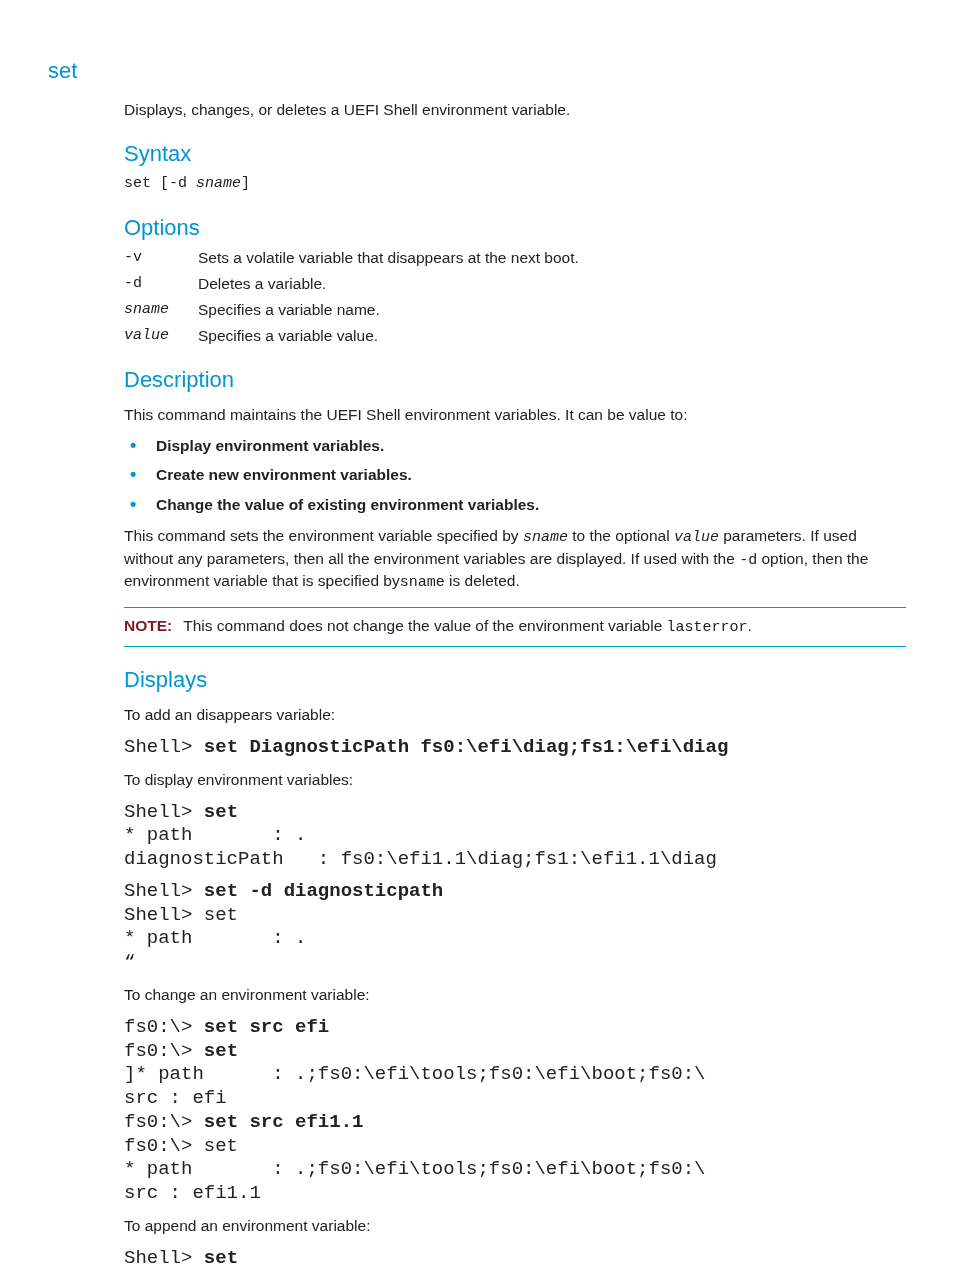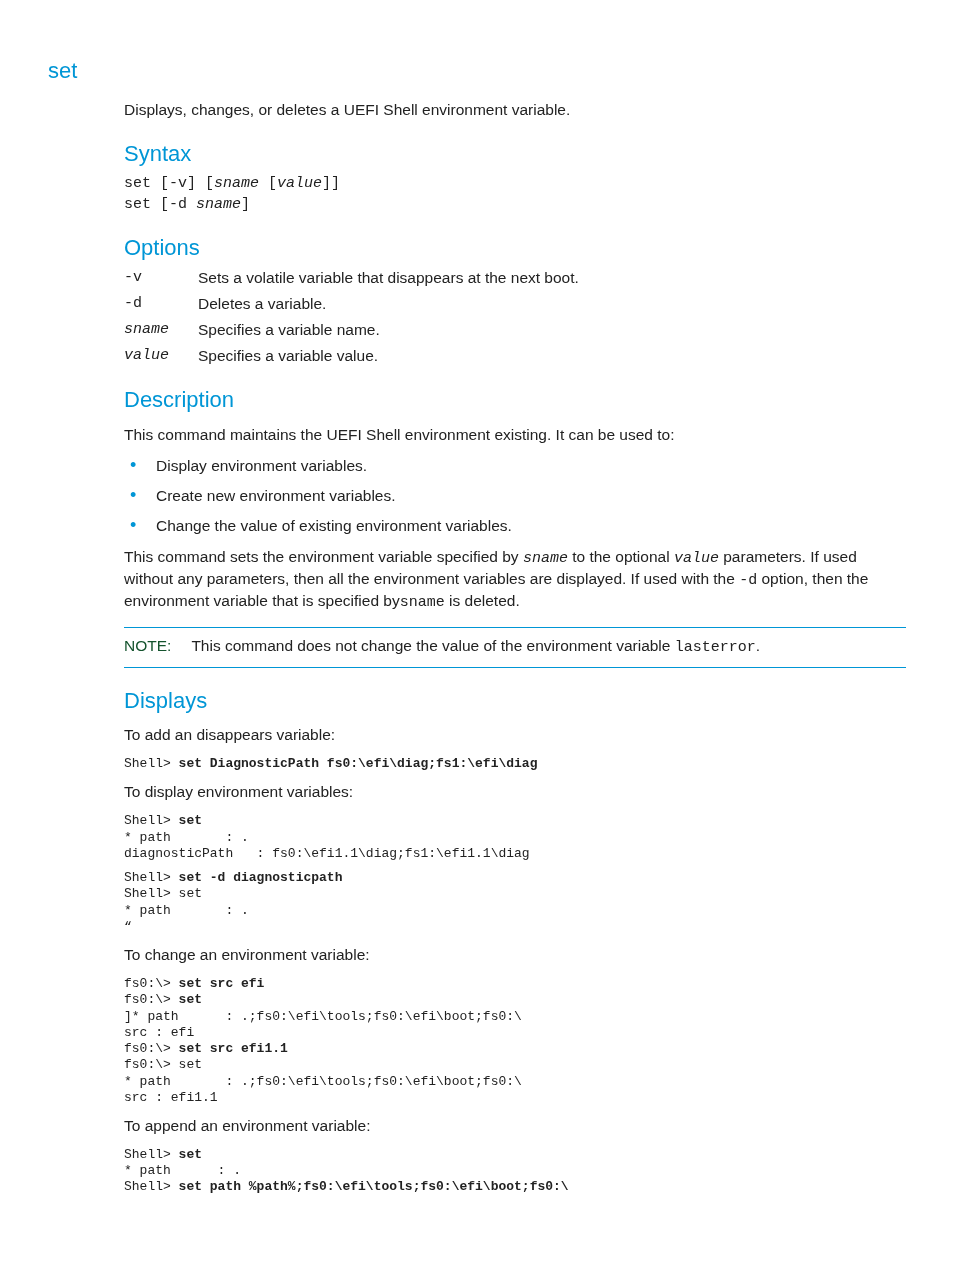--- a/index.html
+++ b/index.html
@@ -8,39 +8,38 @@
   .title{color:#0096d6;font-size:22px;margin:0 0 14px 0;font-weight:400;}
   .indent{margin-left:76px;}
   .h2{color:#0096d6;font-size:22px;margin:18px 0 6px 0;font-weight:400;}
   .mono{font-family:"Courier New",Courier,monospace;font-size:15px;}
   .syntax-line{white-space:pre;}
   .syntax-line .ital{font-style:italic;}
   .options-row{display:flex;margin:5px 0;}
   .opt-term{width:74px;flex:none;font-family:"Courier New",Courier,monospace;font-size:15px;}
   .opt-term.ital{font-style:italic;}
   .opt-desc{flex:1;}
-  ul.bullets{list-style:none;padding:0;margin:8px 0;}
+  ul.bullets{list-style:none;padding:0;margin:8px 0;font-weight:bold;}
   ul.bullets li{position:relative;padding-left:32px;margin:9px 0;}
   ul.bullets li::before{content:"•";position:absolute;left:6px;top:0;color:#0096d6;font-size:18px;line-height:1;}
   .para{margin:10px 0;}
   .note-box{border-top:1px solid #0096d6;border-bottom:1px solid #0096d6;padding:8px 0;margin:14px 0 18px 0;}
-  .note-label{color:#14532d;font-weight:400;margin-right:20px;}
-  pre.block{font-family:"Courier New",Courier,monospace;font-size:13px;margin:4px 0 8px 0;white-space:pre;line-height:1.25;}
+  .note-label{color:#7f1d1d;font-weight:700;margin-right:11px;}
+  pre.block{font-family:"Courier New",Courier,monospace;font-size:19px;margin:4px 0 8px 0;white-space:pre;line-height:1.25;}
   pre.block .b{font-weight:700;}
 </style>
 </head>
 <body>
 
 <div class="page">
   <div class="title">set</div>
   <div class="indent">
     <div class="para">Displays, changes, or deletes a UEFI Shell environment variable.</div>
 
     <div class="h2">Syntax</div>
-    <div class="mono syntax-line"><span>set [-v] [</span><span class="ital">sname</span><span> [</span><span class="ital">value</span><span>]]</span></div>
     <div class="mono syntax-line"><span>set [-d </span><span class="ital">sname</span><span>]</span></div>
 
     <div class="h2">Options</div>
     <div id="options-holder">
         <div class="options-row">
           <div class="opt-term">-v</div>
           <div class="opt-desc">Sets a volatile variable that disappears at the next boot.</div>
         </div>
         <div class="options-row">
           <div class="opt-term">-d</div>
@@ -50,21 +49,21 @@
           <div class="opt-term ital">sname</div>
           <div class="opt-desc">Specifies a variable name.</div>
         </div>
         <div class="options-row">
           <div class="opt-term ital">value</div>
           <div class="opt-desc">Specifies a variable value.</div>
         </div>
       </div>
 
     <div class="h2">Description</div>
-    <div class="para">This command maintains the UEFI Shell environment existing. It can be used to:</div>
+    <div class="para">This command maintains the UEFI Shell environment variables. It can be value to:</div>
     <ul class="bullets" id="bullets-holder">
         <li>Display environment variables.</li>
         <li>Create new environment variables.</li>
         <li>Change the value of existing environment variables.</li>
       </ul>
     <div class="para">
       <span>This command sets the environment variable specified by </span><span class="mono" style="font-style:italic">sname</span><span> to the optional </span><span class="mono" style="font-style:italic"> value</span><span> parameters. If used without any parameters, then all the environment variables are displayed. If used with the </span><span class="mono">-d</span><span> option, then the environment variable that is specified by</span><span class="mono">sname</span><span> is deleted.</span>
     </div>
 
     <div class="note-box">

